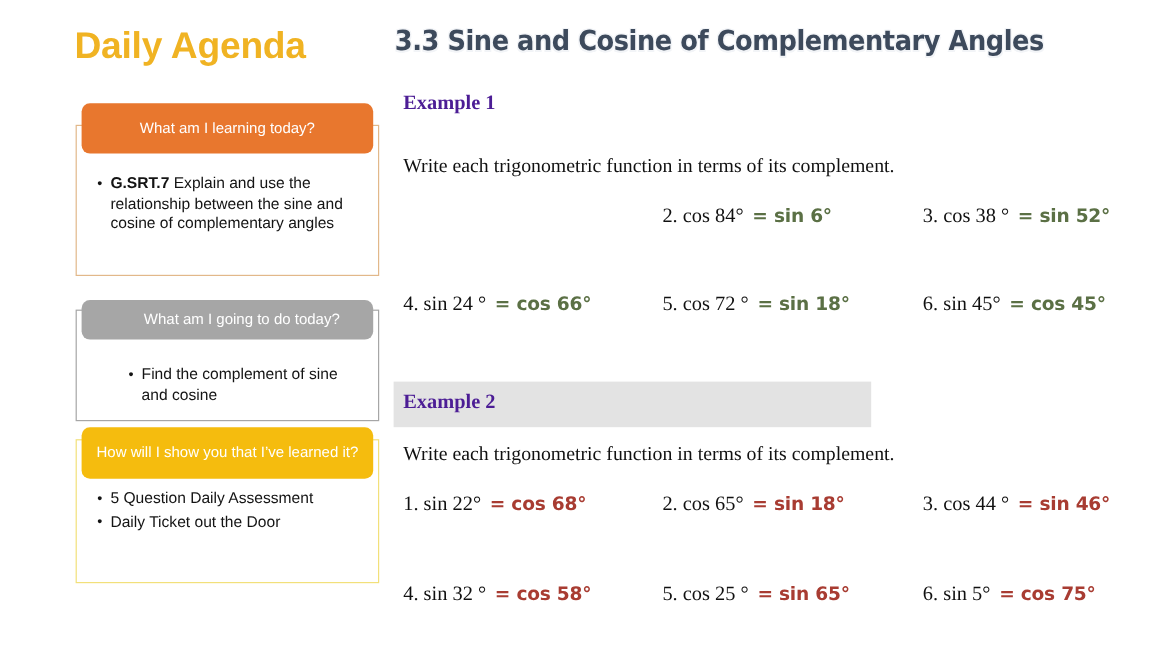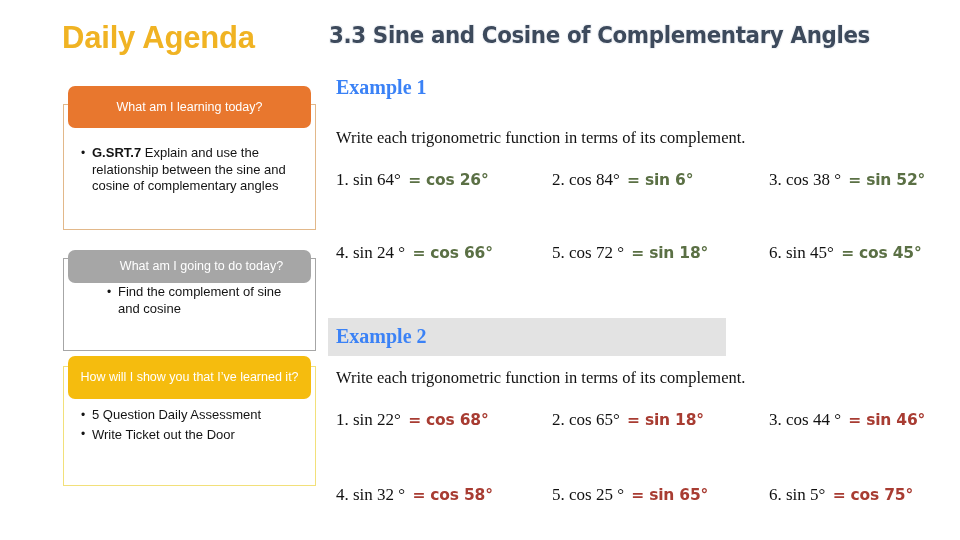--- a/index.html
+++ b/index.html
@@ -112,21 +112,21 @@
     left: 63px;
     width: 253px;
     box-sizing: border-box;
     padding: 0 16px 0 18px;
     font-size: 13px;
     line-height: 16.5px;
     color: #141414;
     font-family: "Liberation Sans", sans-serif;
   }
   .agenda-body.body1 { top: 145px; }
-  .agenda-body.body2 { top: 284px; padding-left: 44px; }
+  .agenda-body.body2 { top: 304px; padding-left: 44px; }
   .agenda-body.body3 { top: 407px; }
 
   .agenda-body ul {
     margin: 0;
     padding: 0;
     list-style: none;
   }
   .agenda-body li {
     position: relative;
     padding-left: 11px;
@@ -149,23 +149,23 @@
     position: absolute;
     left: 328px;
     top: 0;
     width: 632px;
     height: 540px;
     font-family: "Liberation Serif", serif;
   }
 
   .example-head {
     position: absolute;
-    font-size: 20px;
-    font-weight: bold;
-    color: #3b82f6;
+    font-size: 17px;
+    font-weight: bold;
+    color: #4c1d95;
     font-family: "Liberation Serif", serif;
   }
   .example-head.ex1 { left: 8px; top: 76px; }
 
   .example-head-box {
     position: absolute;
     left: 0px;
     top: 318px;
     width: 398px;
     height: 38px;
@@ -255,36 +255,31 @@
       </ul>
     </div>
 
     <div class="agenda-block b3"></div>
     <div class="agenda-badge badge3">
       <span>How will I show you that I’ve learned it?</span>
     </div>
     <div class="agenda-body body3">
       <ul>
         <li><span>5 Question Daily Assessment</span></li>
-        <li><span>Write Ticket out the Door</span></li>
+        <li><span>Daily Ticket out the Door</span></li>
       </ul>
     </div>
   </div>
 
   <div class="content-col">
 
     <div class="example-head ex1">Example 1</div>
     <div class="prompt-line p1">Write each trigonometric function in terms of its complement.</div>
 
     <div class="prob-row r1">
-      <div class="prob c0">
-        <span class="q">1.</span>
-        <span class="q">sin 64°</span>
-        <span class="a green">= cos 26°</span>
-      </div>
       <div class="prob c1">
         <span class="q">2.</span>
         <span class="q">cos 84°</span>
         <span class="a green">= sin 6°</span>
       </div>
       <div class="prob c2">
         <span class="q">3.</span>
         <span class="q">cos 38 °</span>
         <span class="a green">= sin 52°</span>
       </div>

